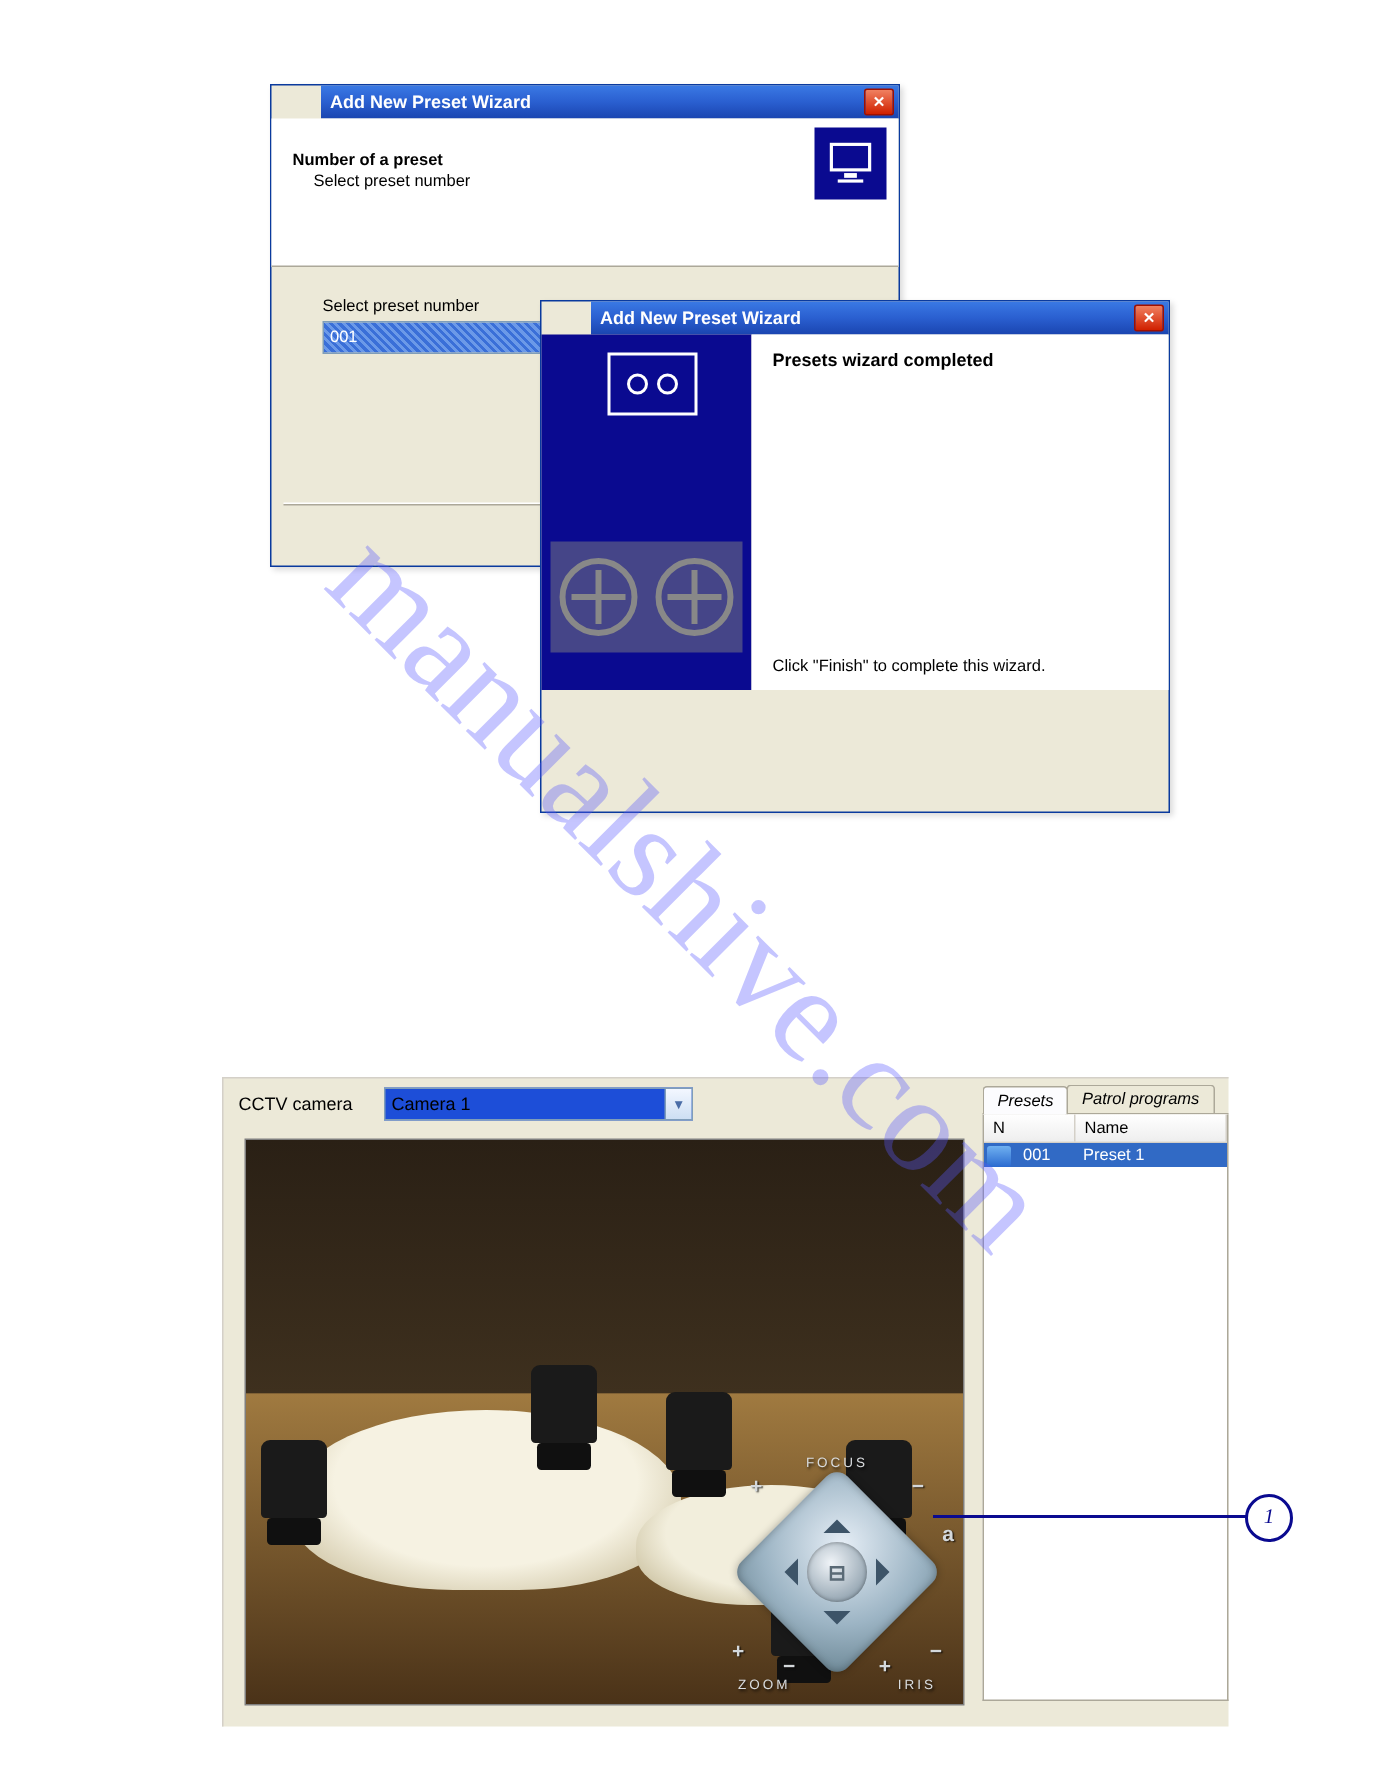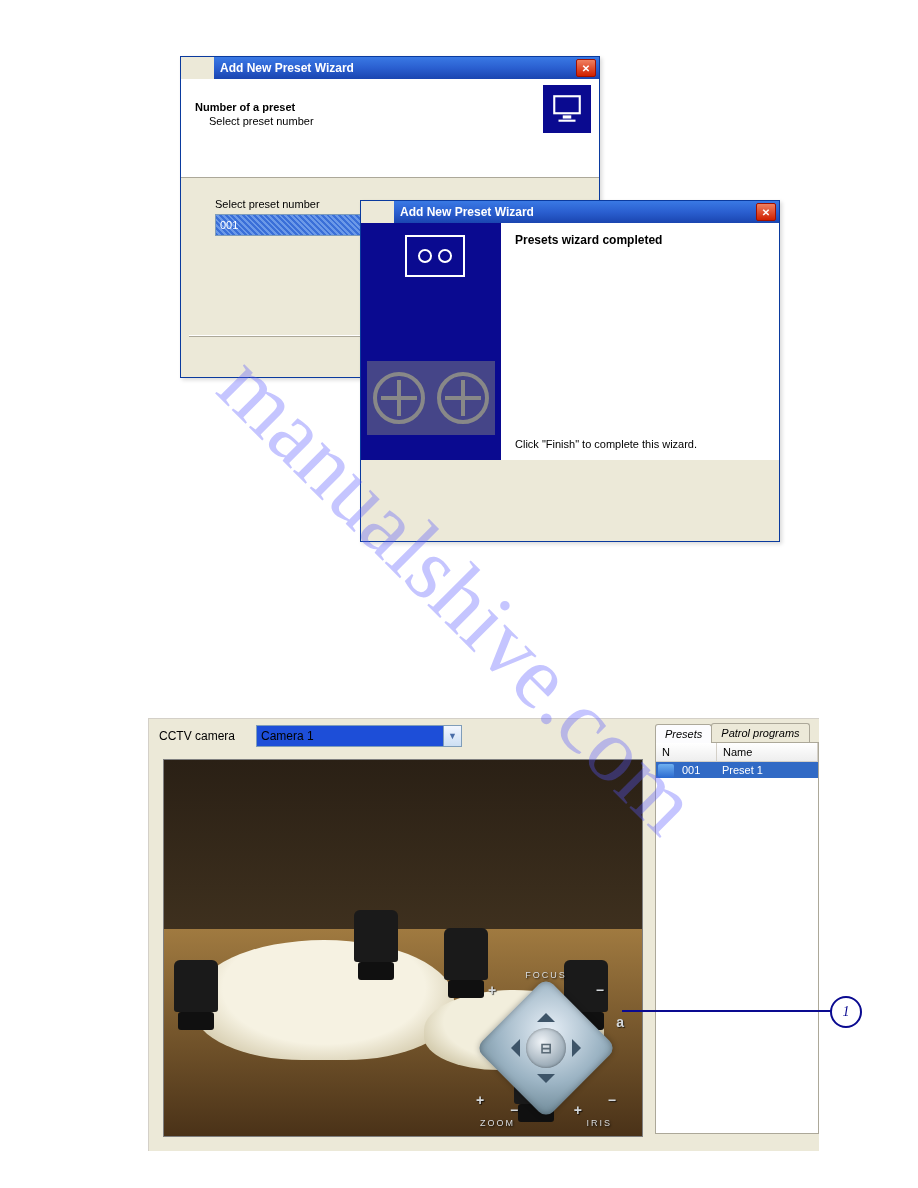--- a/index.html
+++ b/index.html
@@ -221,21 +221,21 @@
     position: absolute; width: 44px; height: 52px;
     background: #1a1a1a; border-radius: 6px 6px 3px 3px;
   }
   .video .chair::after {
     content: ""; position: absolute; left: 4px; bottom: -18px;
     width: 36px; height: 18px; background: #101010; border-radius: 3px;
   }
   
   .ptz {
     position: absolute;
-    right: 12px; bottom: 4px;
+    right: 0; bottom: 4px;
     width: 168px; height: 168px; margin-top: 19px;
   }
   .ptz-pad {
     position: absolute; left: 34px; top: 34px;
     width: 100px; height: 100px;
     background: radial-gradient(circle at 40% 35%, #e6eef6, #9cb4c4 60%, #6b8694 100%);
     border-radius: 10px;
     transform: rotate(45deg);
     box-shadow: inset 0 0 6px rgba(0,0,0,0.3), 0 0 6px rgba(0,0,0,0.3);
   }

